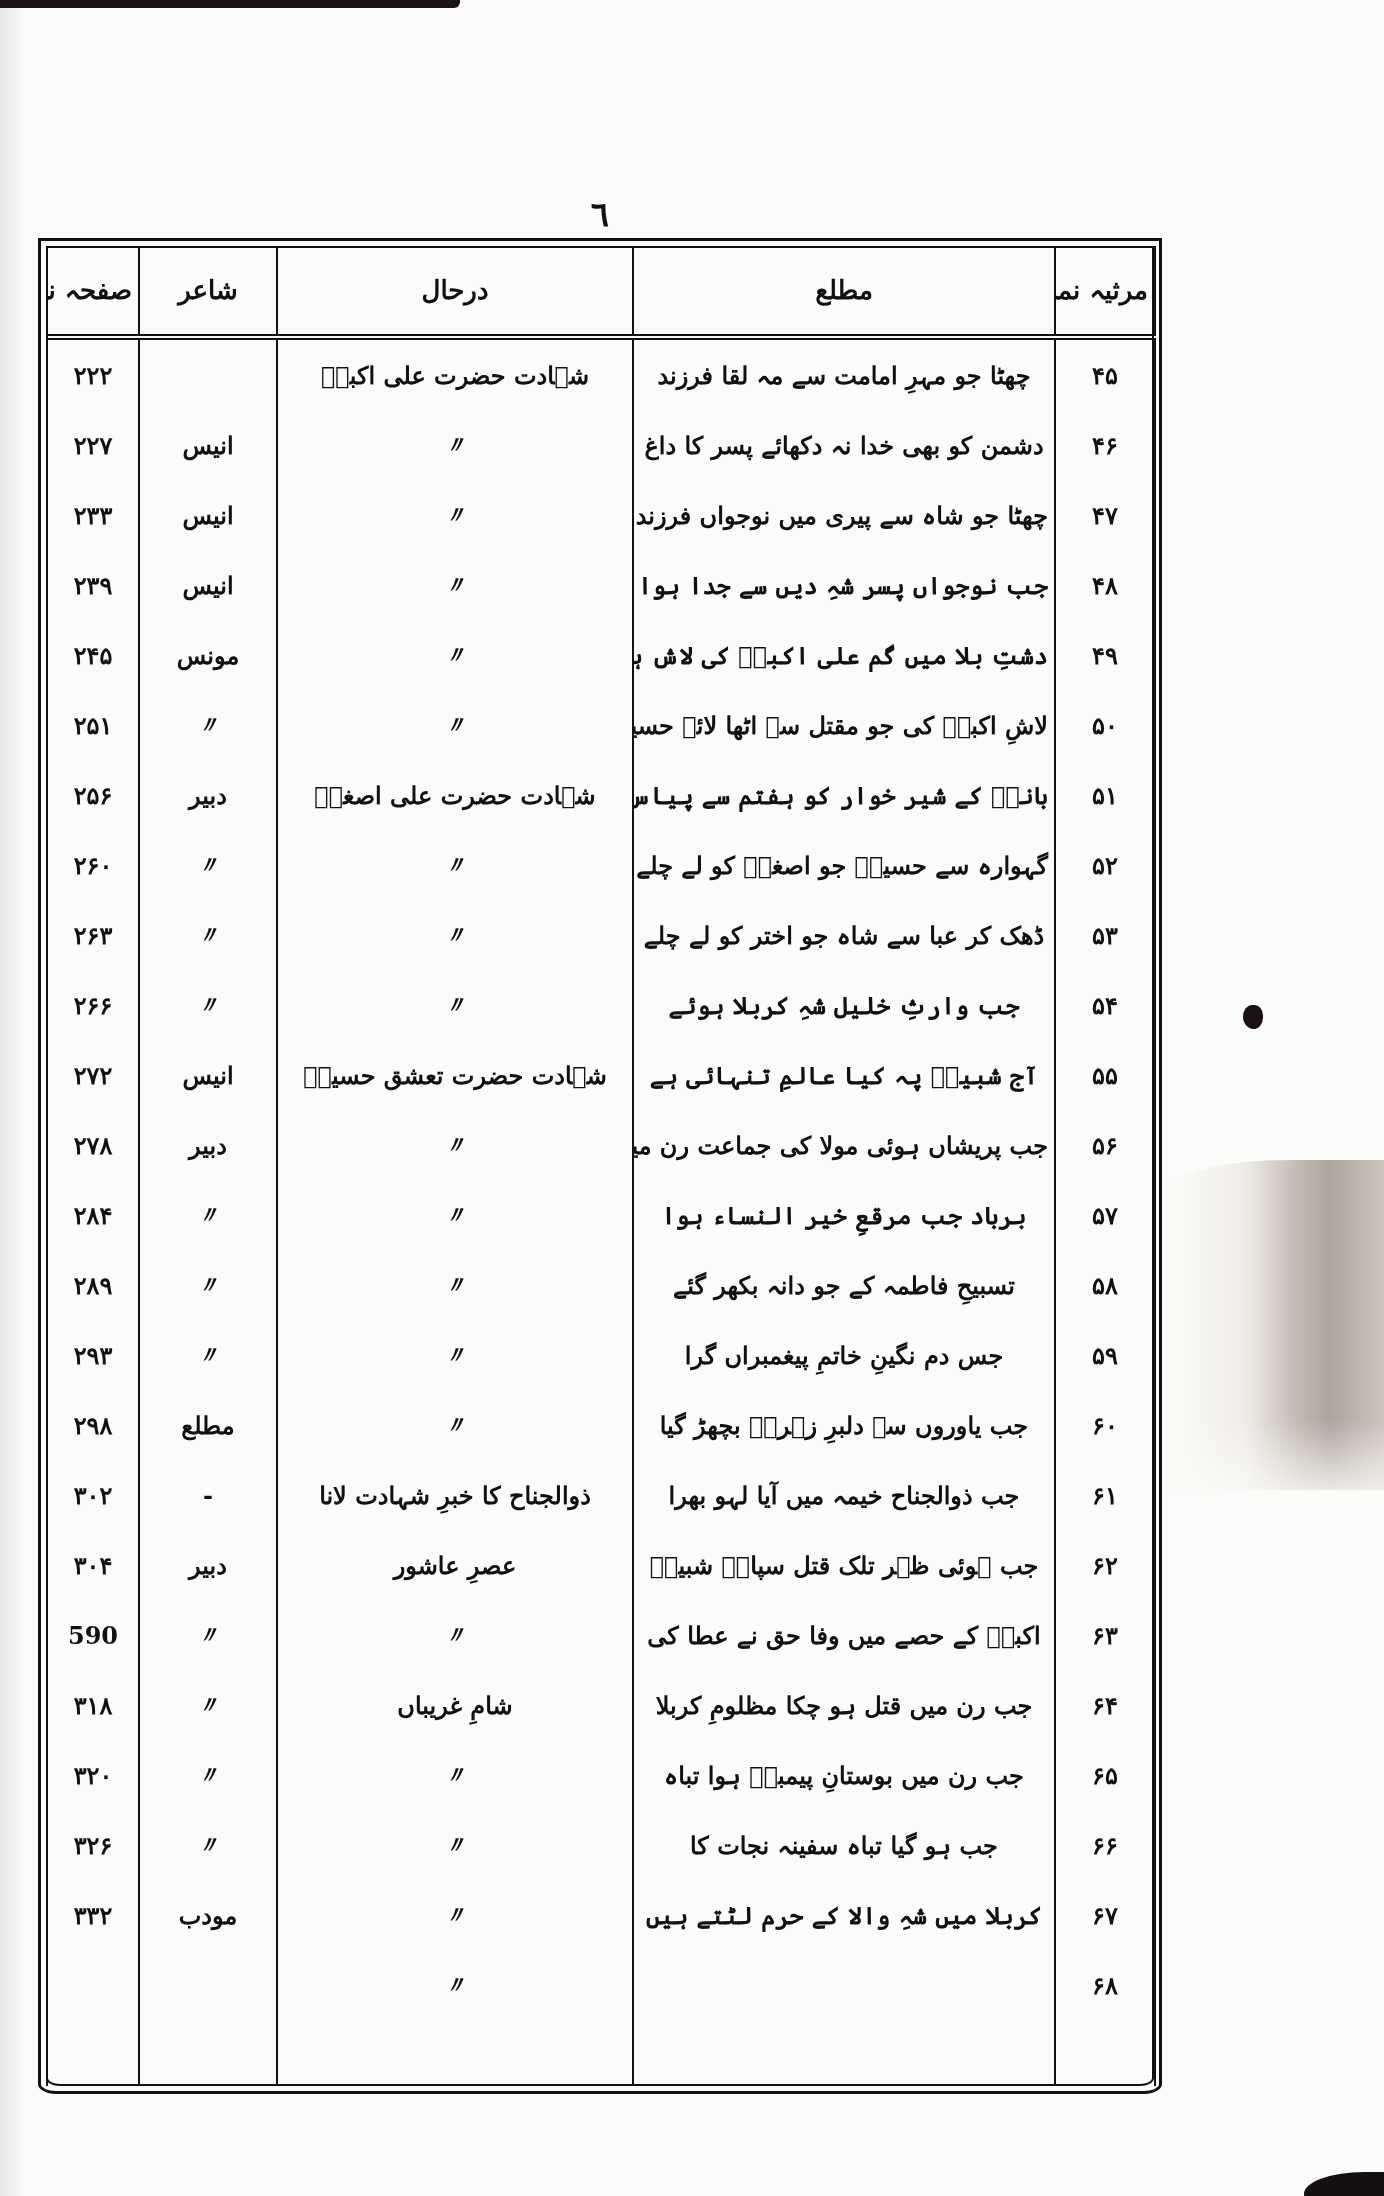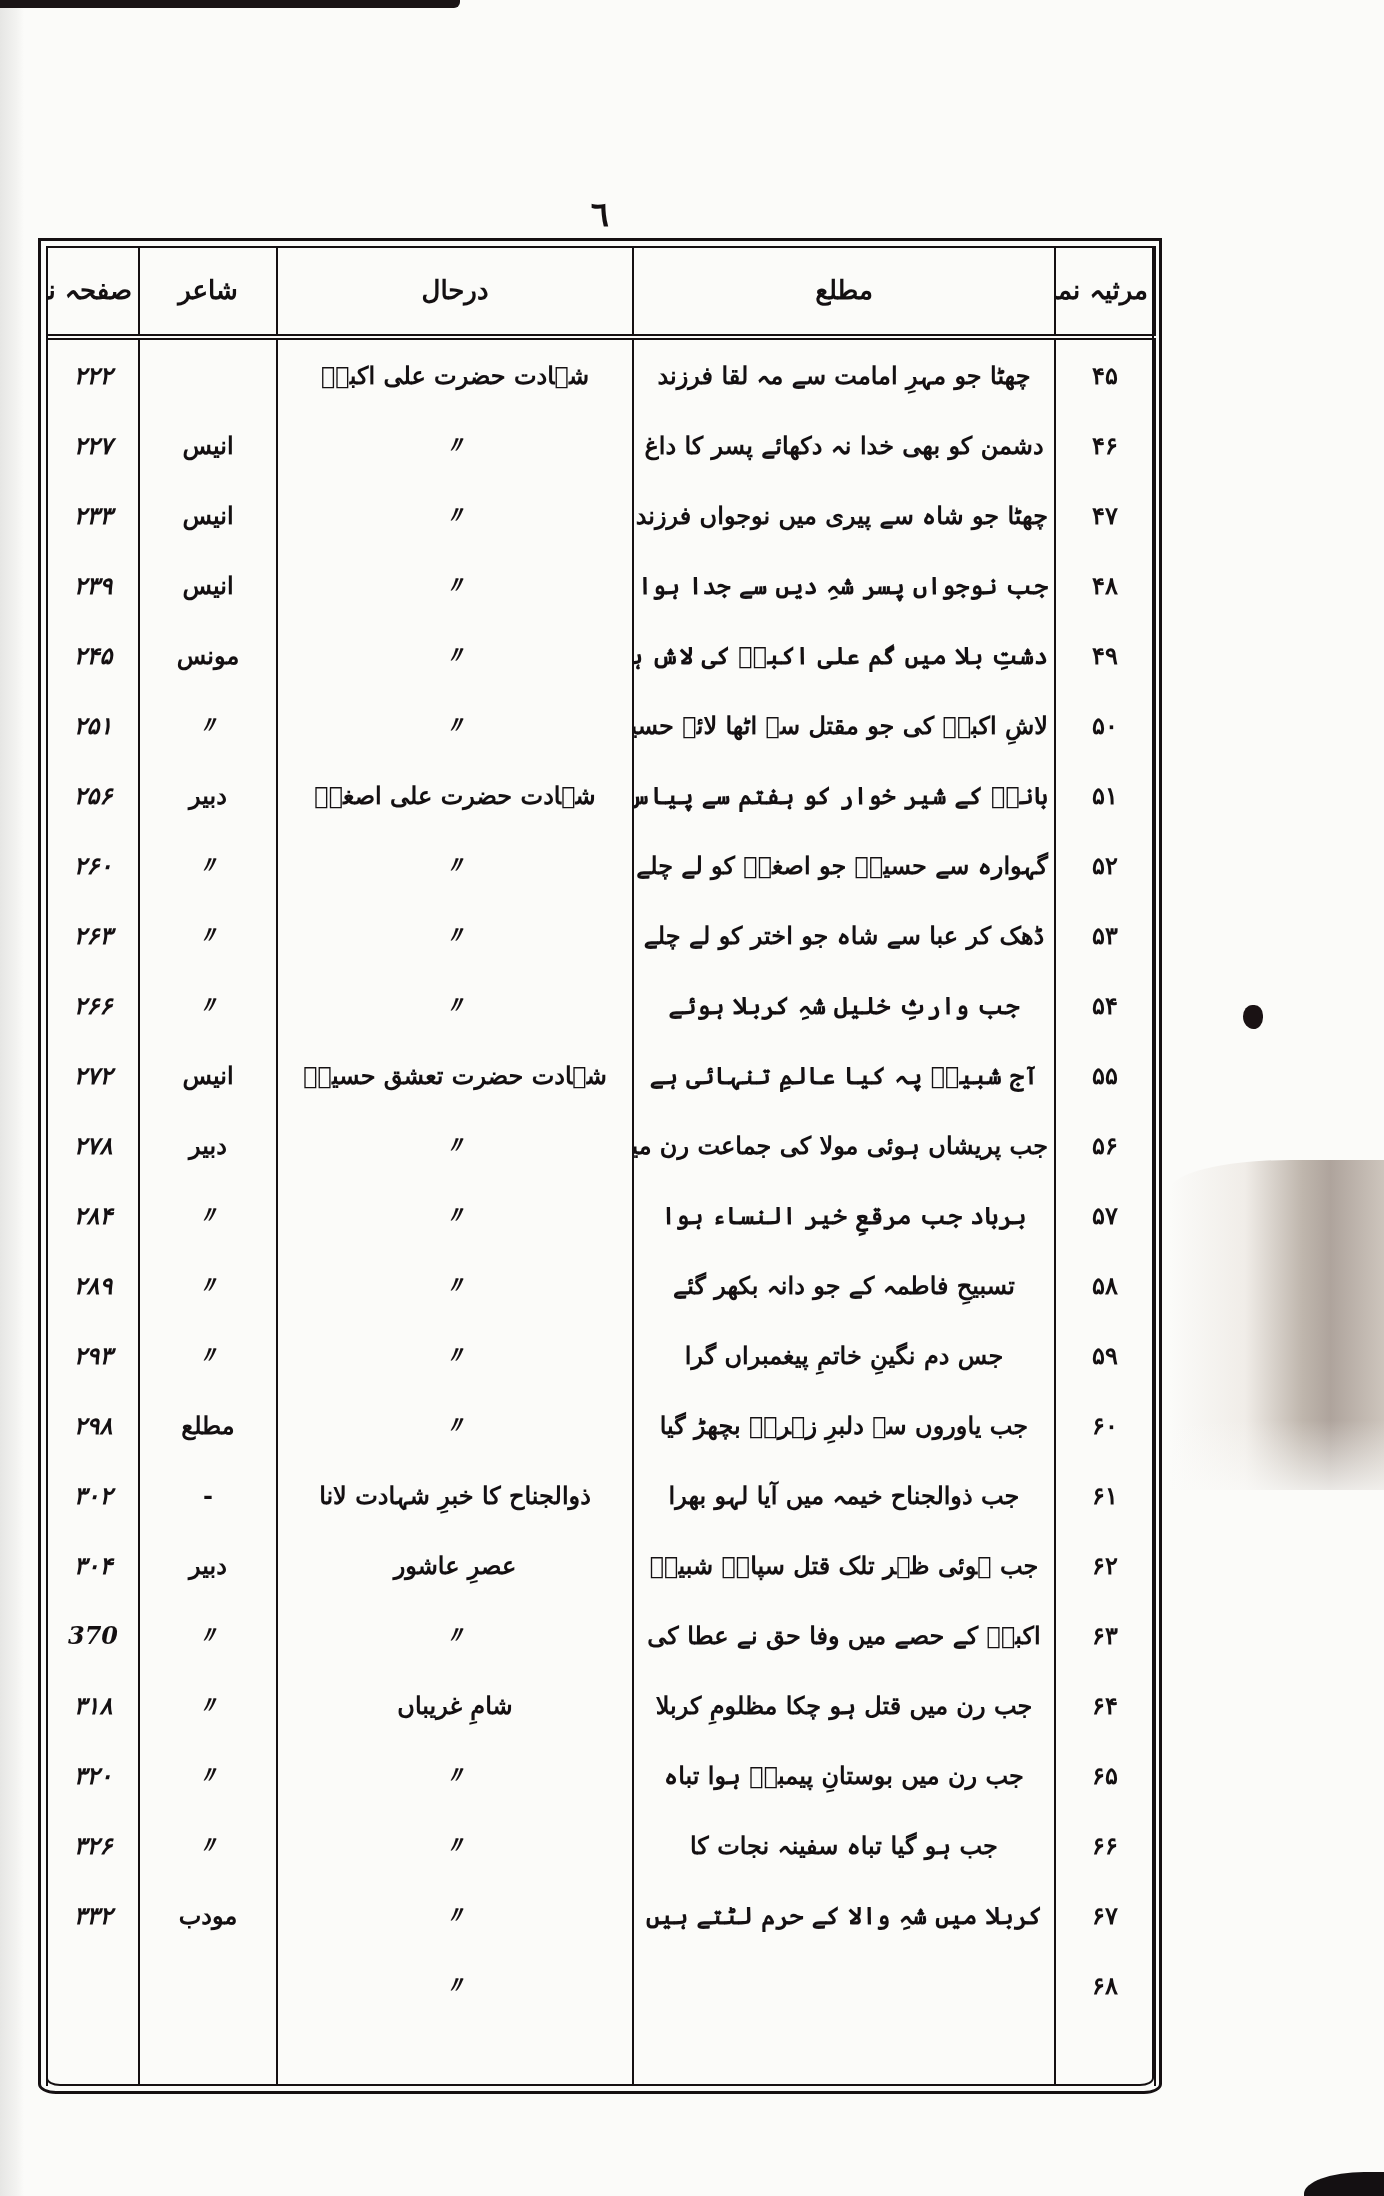--- a/index.html
+++ b/index.html
@@ -73,21 +73,21 @@
     border-bottom: 6px double #151012;
     font-family: "DejaVu Serif", serif;
   }
   table.index tbody td {
     height: 70px;
     font-size: 24px; font-weight: bold;
     font-family: "DejaVu Serif", serif;
   }
   td.col-num { font-size: 26px; }
   td.col-matla { text-align: right; padding-right: 14px; font-size: 23px; }
-  td.col-page { font-size: 26px; font-style: italic; }
+  td.col-page { font-size: 26px; }
   td.ditto { font-size: 26px; font-style: italic; }
   tbody tr.filler td { height: auto; }
   col.c-num   { width: 100px; }
   col.c-matla { width: 422px; }
   col.c-haal  { width: 356px; }
   col.c-poet  { width: 138px; }
   col.c-page  { width: 92px; }
 </style>
 </head>
 <body>
@@ -247,21 +247,21 @@
         <td class="col-matla">جب ہوئی ظہر تلک قتل سپاہِ شبیرؑ</td>
         <td class="col-haal">عصرِ عاشور</td>
         <td class="col-poet">دبیر</td>
         <td class="col-page">۳۰۴</td>
       </tr>
       <tr>
         <td class="col-num">۶۳</td>
         <td class="col-matla">اکبرؑ کے حصے میں وفا حق نے عطا کی</td>
         <td class="col-haal ditto">〃</td>
         <td class="col-poet ditto">〃</td>
-        <td class="col-page">370</td>
+        <td class="col-page">590</td>
       </tr>
       <tr>
         <td class="col-num">۶۴</td>
         <td class="col-matla">جب رن میں قتل ہو چکا مظلومِ کربلا</td>
         <td class="col-haal">شامِ غریباں</td>
         <td class="col-poet ditto">〃</td>
         <td class="col-page">۳۱۸</td>
       </tr>
       <tr>
         <td class="col-num">۶۵</td>

